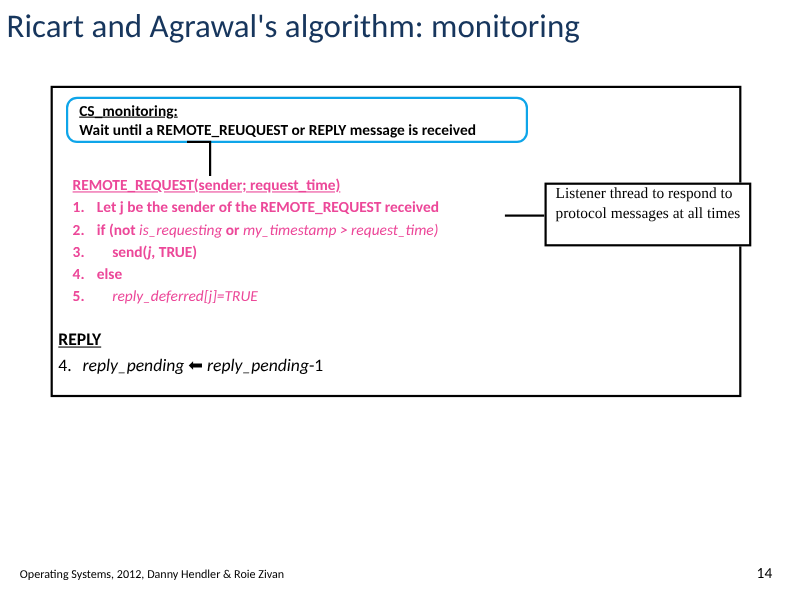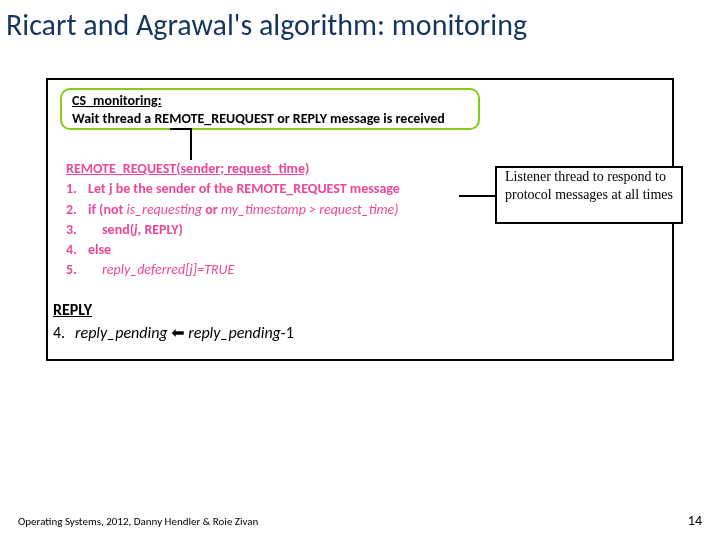--- a/index.html
+++ b/index.html
@@ -1,20 +1,20 @@
 <!DOCTYPE html>
 <html><head>
 <meta charset="utf-8">
 <style>
   * { box-sizing: border-box; margin: 0; padding: 0; }
   html, body { width: 720px; height: 540px; background: #fff; font-family: Calibri, Arial, sans-serif; color: #000; }
   .slide { position: relative; width: 720px; height: 540px; }
   .title { position: absolute; top: 6px; left: 6px; font-size: 30px; color: #17365d; font-weight: 400; }
   .main-box { position: absolute; top: 78px; left: 46px; width: 628px; height: 283px; border: 2px solid #000; }
-  .cs-box { position: absolute; top: 88px; left: 60px; width: 420px; height: 42px; border: 2px solid #84cc16; border-radius: 10px; background: #fff; padding: 2px 10px; font-size: 14px; line-height: 1.3; }
+  .cs-box { position: absolute; top: 88px; left: 60px; width: 420px; height: 42px; border: 2px solid #0ea5e9; border-radius: 10px; background: #fff; padding: 2px 10px; font-size: 14px; line-height: 1.3; }
   .cs-box .hdr { text-decoration: underline; font-weight: 700; }
   .cs-box .body { font-weight: 700; }
   .connector { position: absolute; top: 130px; left: 190px; width: 2px; height: 30px; background: #000; }
   .connector::before { content: ""; position: absolute; left: -20px; top: -2px; width: 22px; height: 2px; background: #000; }
   .remote-block { position: absolute; top: 159px; left: 66px; width: 390px; font-size: 14px; line-height: 1.45; color: #ec4899; }
   .remote-block .sig { text-decoration: underline; font-weight: 700; }
   .row { display: flex; }
   .num { width: 22px; flex: none; }
   .txt { flex: 1; }
   .txt.indent { padding-left: 14px; }
@@ -31,41 +31,41 @@
 </head>
 <body>
 <div class="slide">
 
 <div class="title">Ricart and Agrawal's algorithm: monitoring</div>
 
 <div class="main-box"></div>
 
 <div class="cs-box">
   <span class="hdr">CS_monitoring:</span><br>
-  <span class="body">Wait thread a REMOTE_REUQUEST or REPLY message is received</span>
+  <span class="body">Wait until a REMOTE_REUQUEST or REPLY message is received</span>
 </div>
 
 <div class="connector"></div>
 
 <div class="remote-block">
   <div class="sig">REMOTE_REQUEST(sender; request_time)</div>
   <div class="row">
     <span class="num bold">1.</span>
-    <span class="txt bold">Let j be the sender of the REMOTE_REQUEST message</span>
+    <span class="txt bold">Let j be the sender of the REMOTE_REQUEST received</span>
   </div>
   <div class="row">
     <span class="num bold">2.</span>
     <span class="txt">
       <span class="bold">if (not </span><span class="ital">is_requesting</span><span class="bold"> or </span><span class="ital">my_timestamp &gt; request_time)</span>
     </span>
   </div>
   <div class="row">
     <span class="num bold">3.</span>
     <span class="txt indent bold">
-      <span>send(</span><span class="ital">j</span><span>, REPLY)</span>
+      <span>send(</span><span class="ital">j</span><span>, TRUE)</span>
     </span>
   </div>
   <div class="row">
     <span class="num bold">4.</span>
     <span class="txt bold">else</span>
   </div>
   <div class="row">
     <span class="num bold">5.</span>
     <span class="txt indent ital">reply_deferred[j]=TRUE</span>
   </div>

